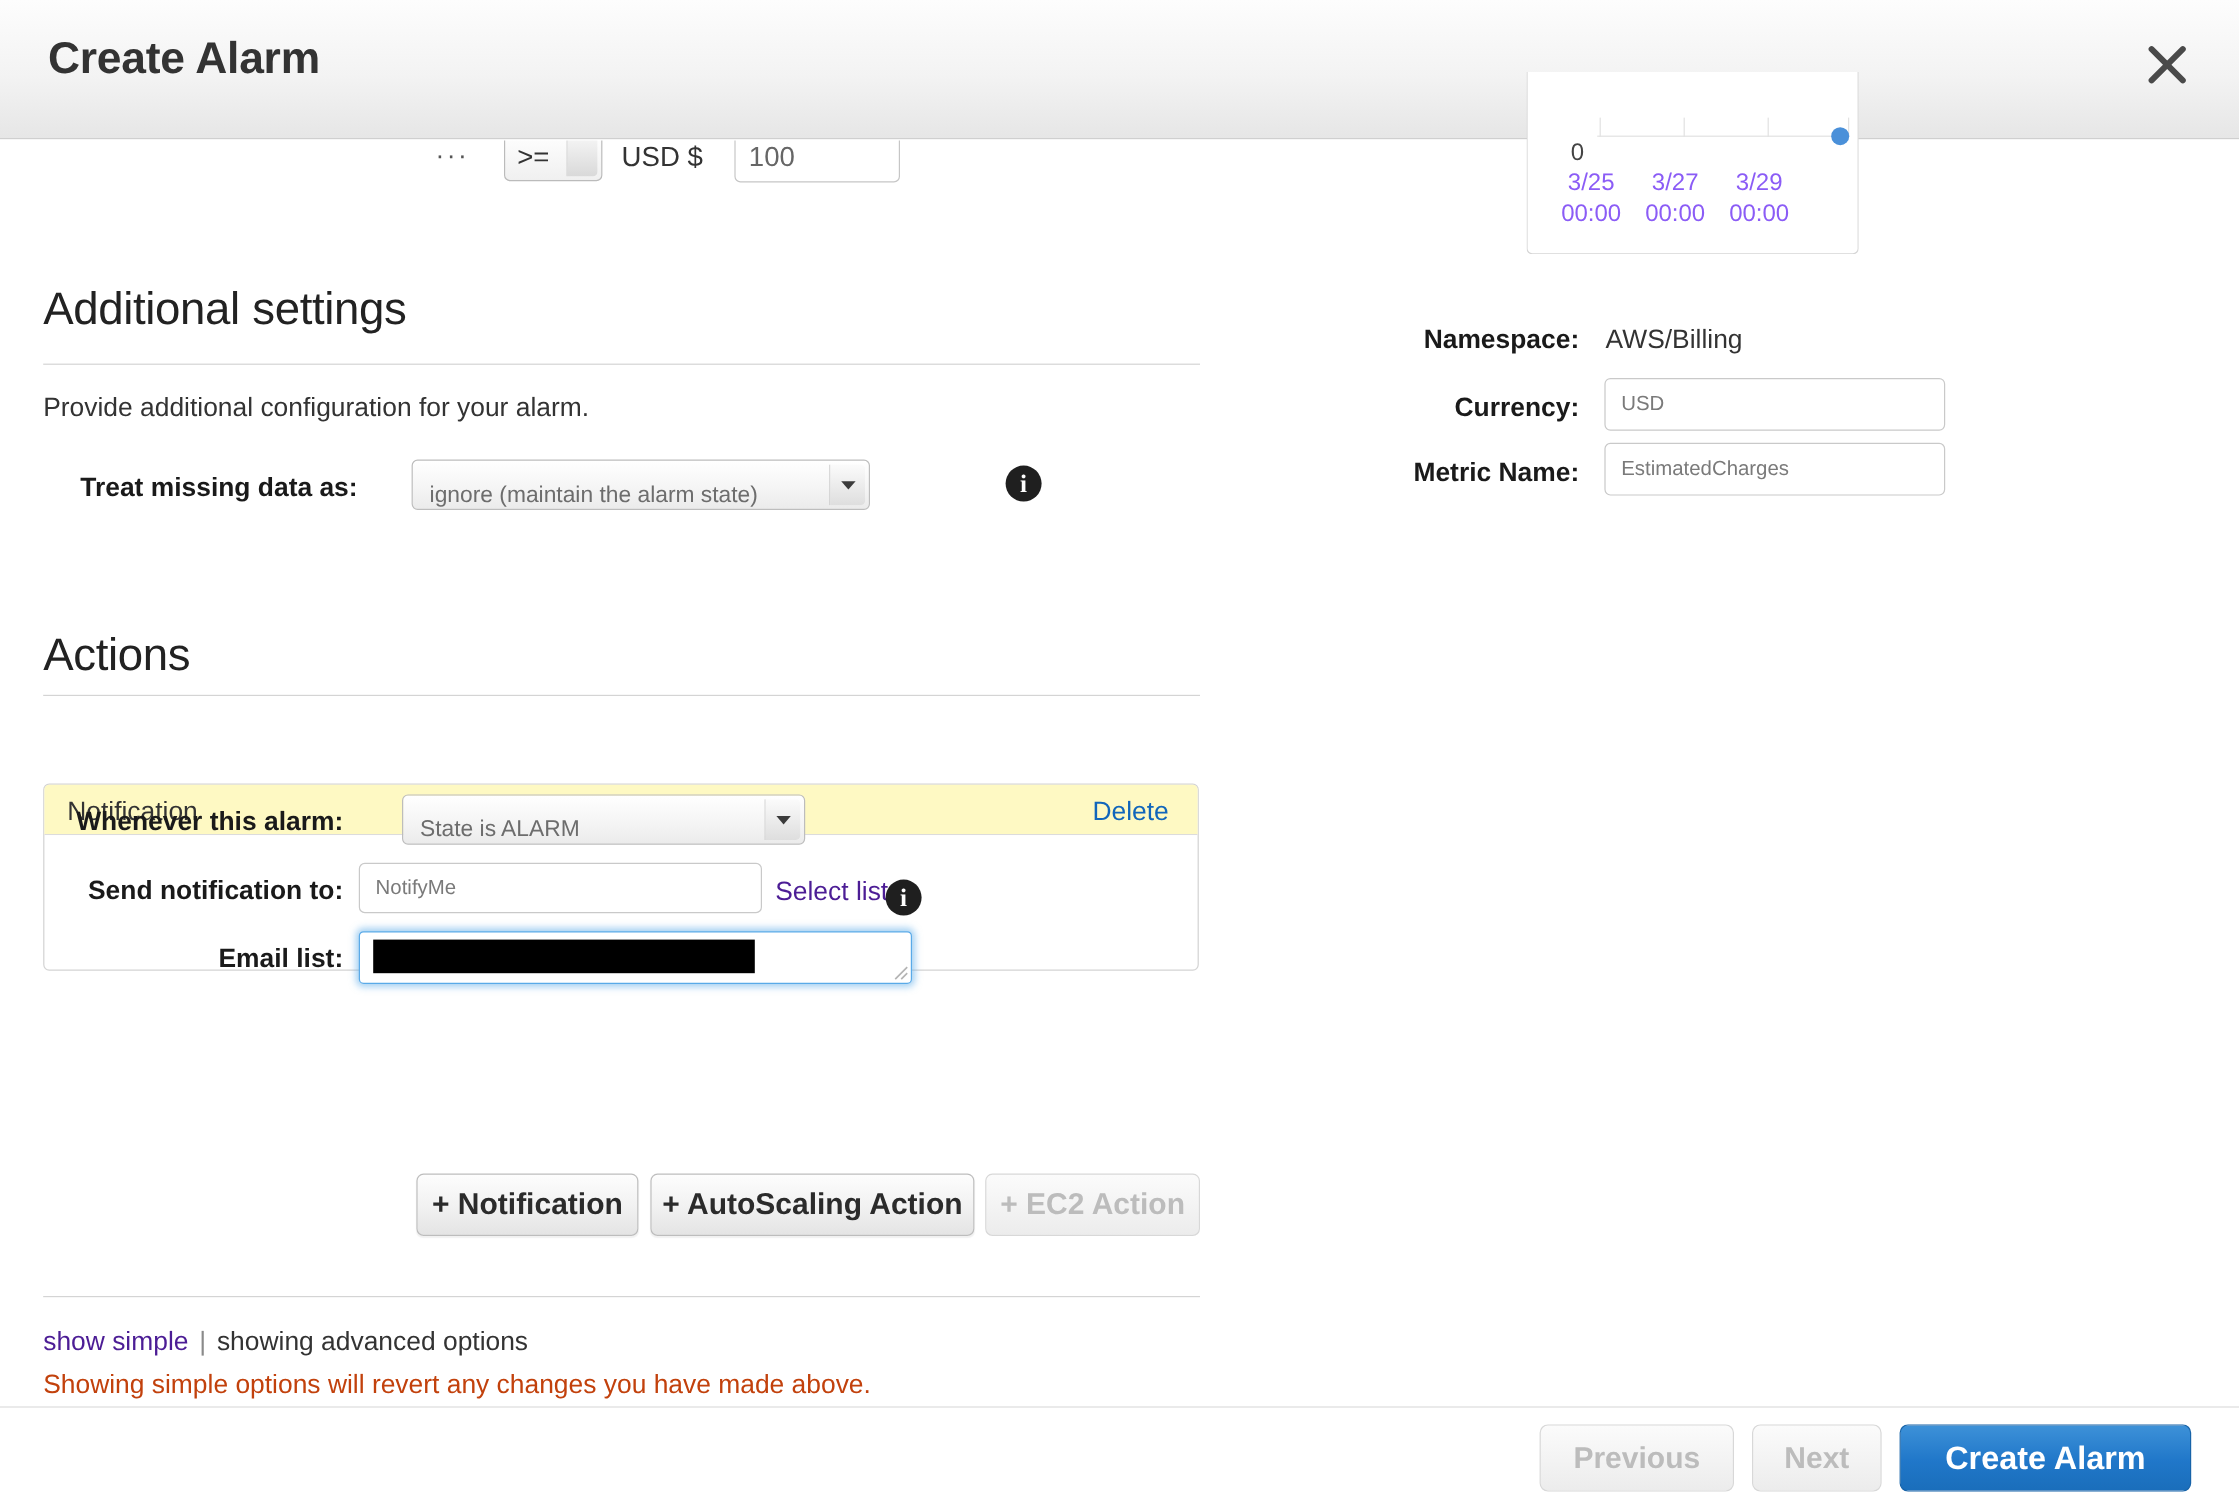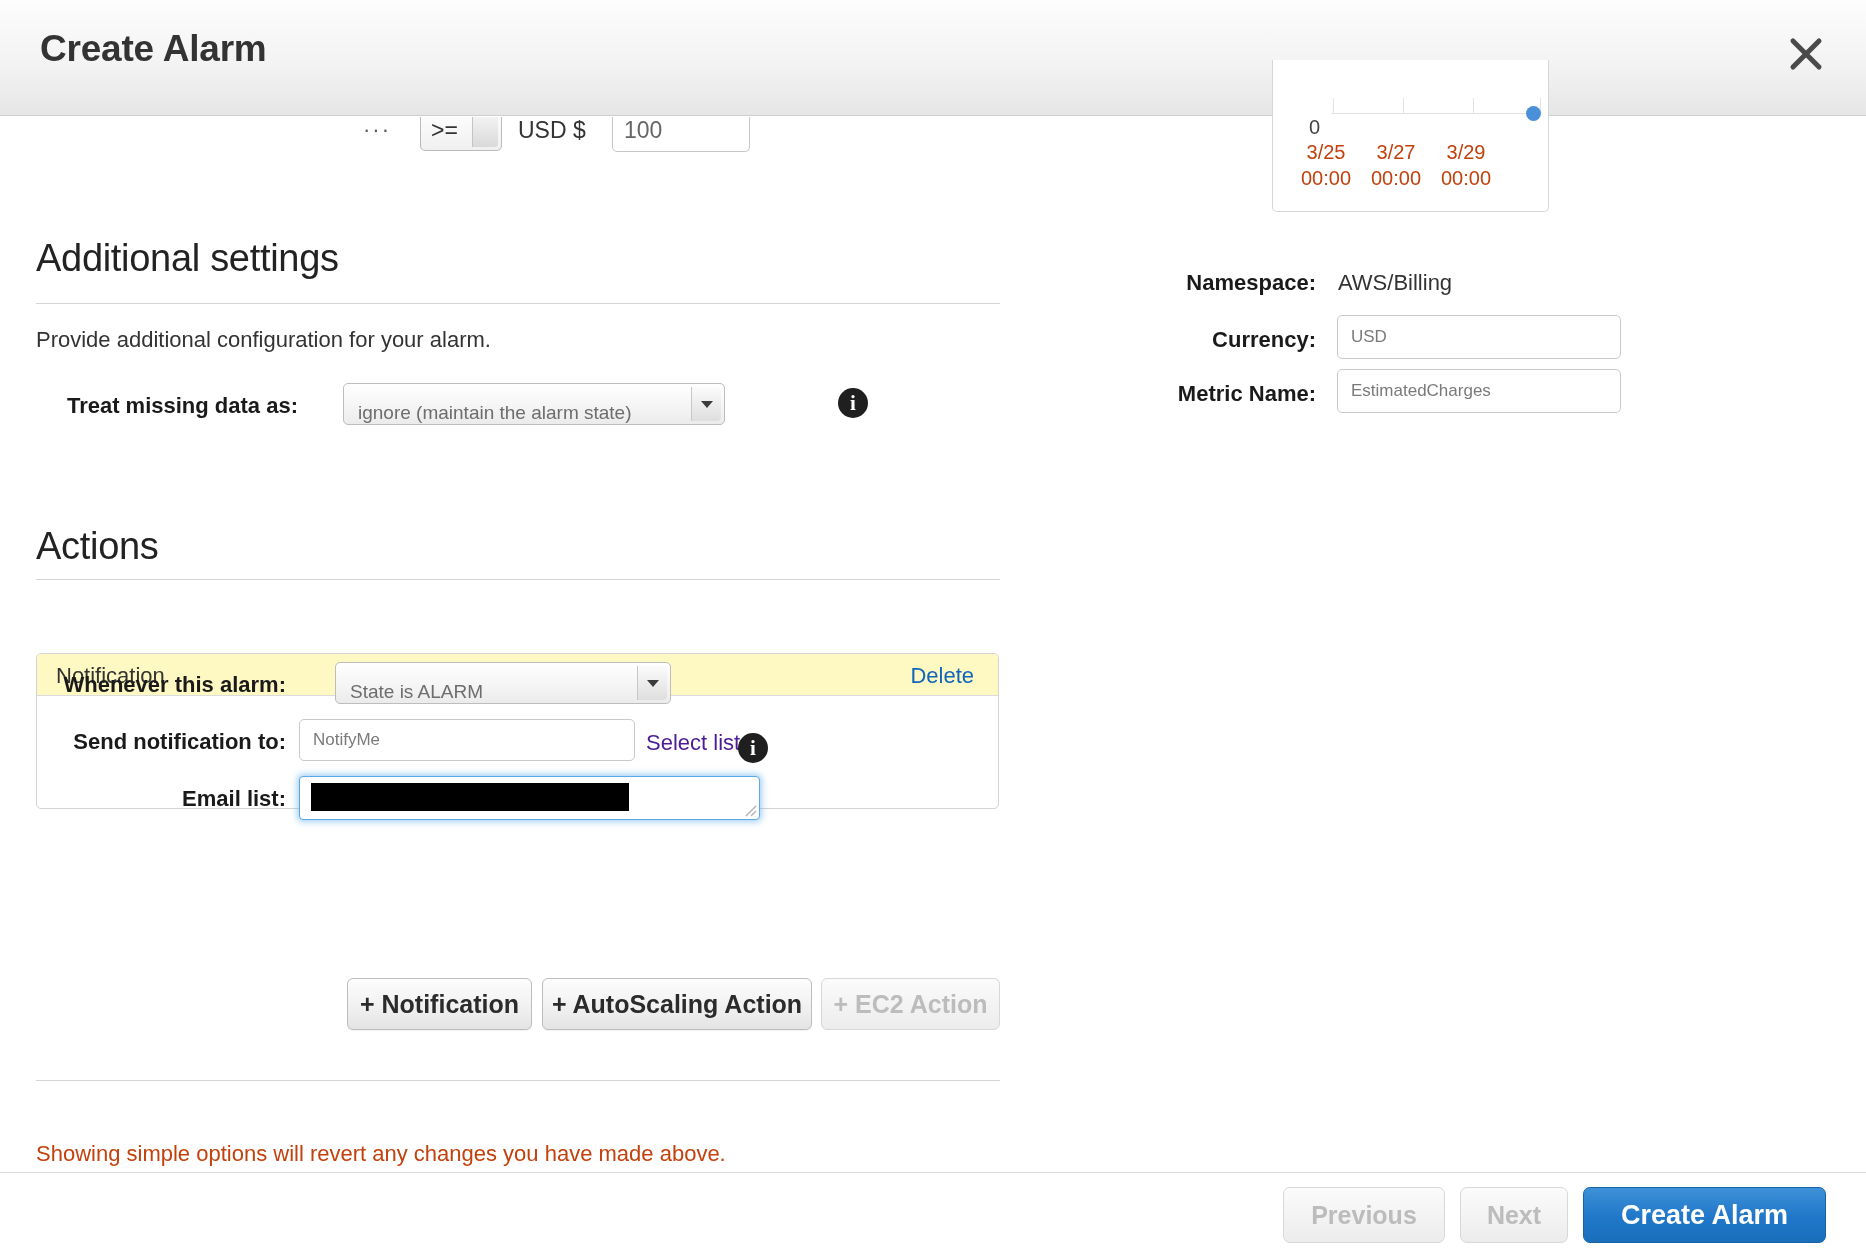--- a/index.html
+++ b/index.html
@@ -245,21 +245,21 @@
   .chart-tickmark {
     position: absolute; bottom: 16px;
     width: 1px; height: 16px; background: #e2e2e2;
   }
   .chart-ylabel {
     position: absolute; left: 36px; top: 56px;
     font-size: 20px; color: #444444;
   }
   .chart-xlabel {
     position: absolute;
-    font-size: 20px; color: #c2410c;
+    font-size: 20px; color: #8b5cf6;
     text-align: center; width: 90px;
     line-height: 1.28;
   }
   .chart-dot {
     position: absolute;
     width: 15px; height: 15px; border-radius: 50%;
     background: #4a90d9;
   }
 
   
@@ -355,20 +355,25 @@
       <line x1="15" y1="5" x2="5" y2="15" stroke="#b4b4b4" stroke-width="1.4"></line>
       <line x1="15" y1="10" x2="10" y2="15" stroke="#b4b4b4" stroke-width="1.4"></line>
     </svg>
   </div>
 
   <div class="btn" style="left:347px; top:978px; width:185px; height:52px;">+ Notification</div>
   <div class="btn" style="left:542px; top:978px; width:270px; height:52px;">+ AutoScaling Action</div>
   <div class="btn disabled" style="left:821px; top:978px; width:179px; height:52px;">+ EC2 Action</div>
 
   <div class="footer-rule"></div>
+  <div class="footer-line">
+    <span class="link" style="position:static;">show simple</span>
+    <span class="sep">|</span>
+    <span>showing advanced options</span>
+  </div>
   <div class="footer-note">Showing simple options will revert any changes you have made above.</div>
 
   <div class="chart-card">
     <div class="chart-plot">
       <div class="chart-baseline"></div>
       <div class="chart-tickmark" style="left:2px;"></div>
       <div class="chart-tickmark" style="left:72px;"></div>
       <div class="chart-tickmark" style="left:142px;"></div>
       <div class="chart-tickmark" style="left:209px;"></div>
       <div class="chart-dot" style="left:195px; bottom:9px;"></div>

